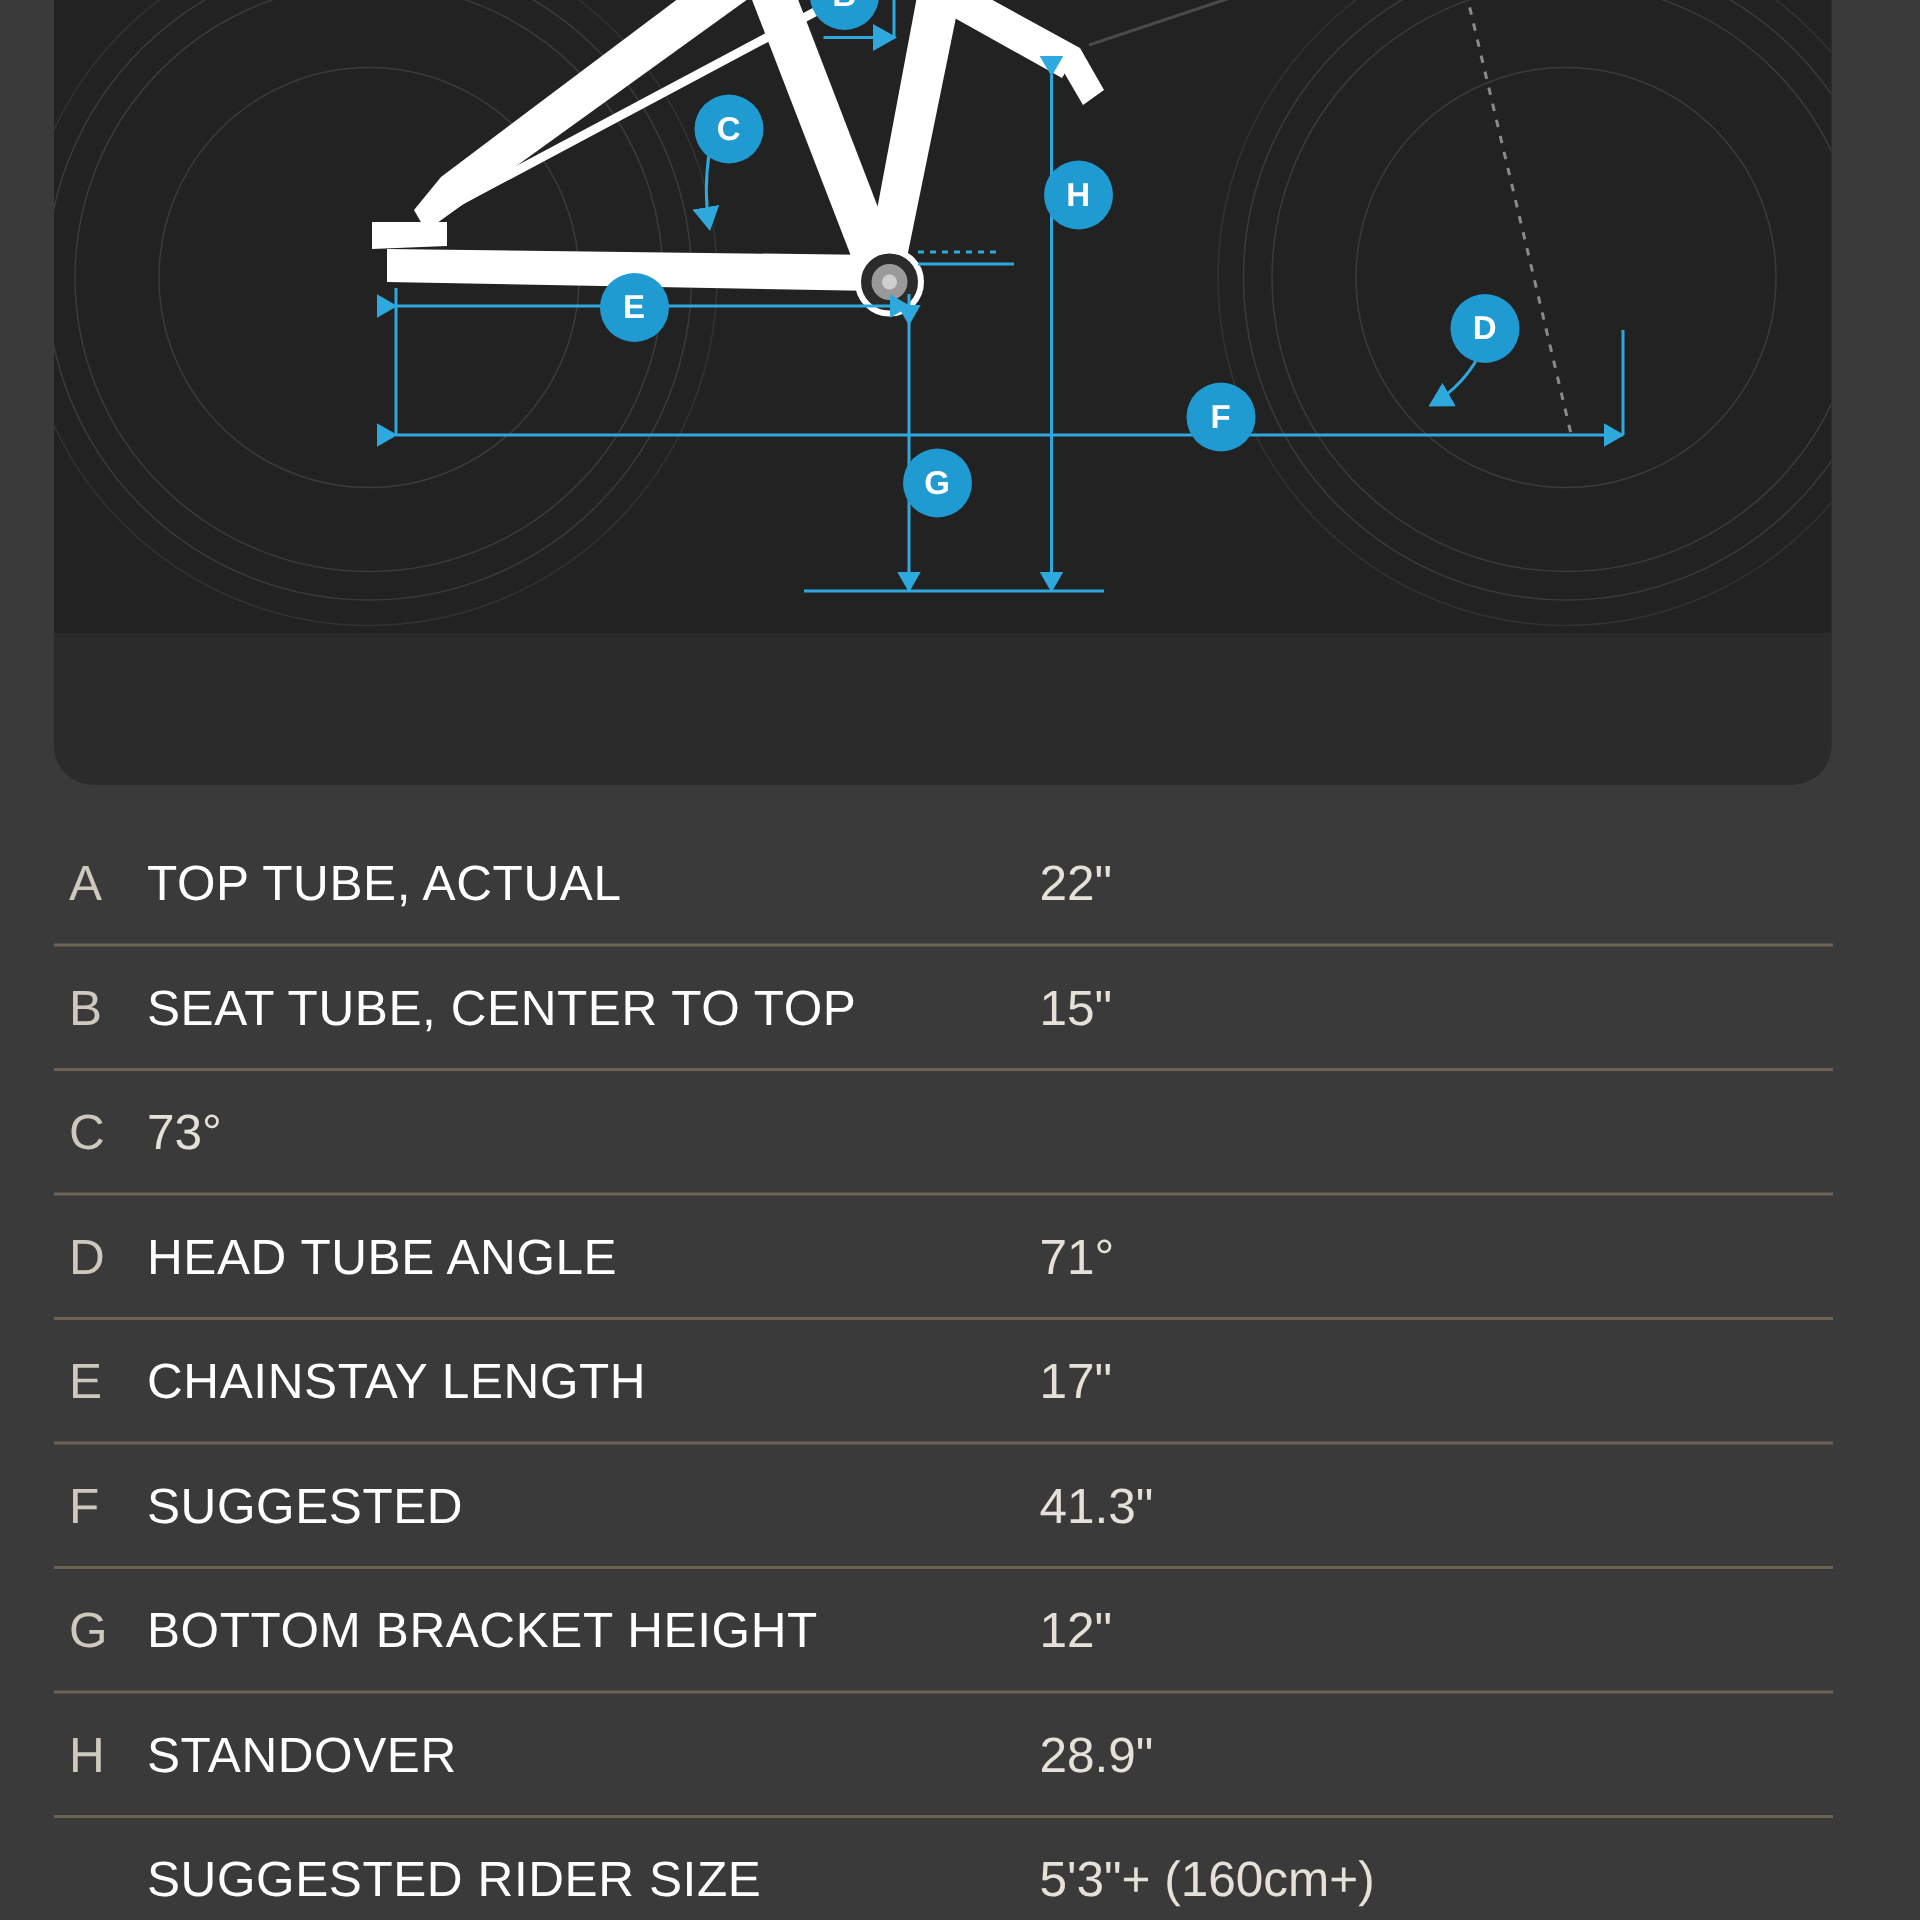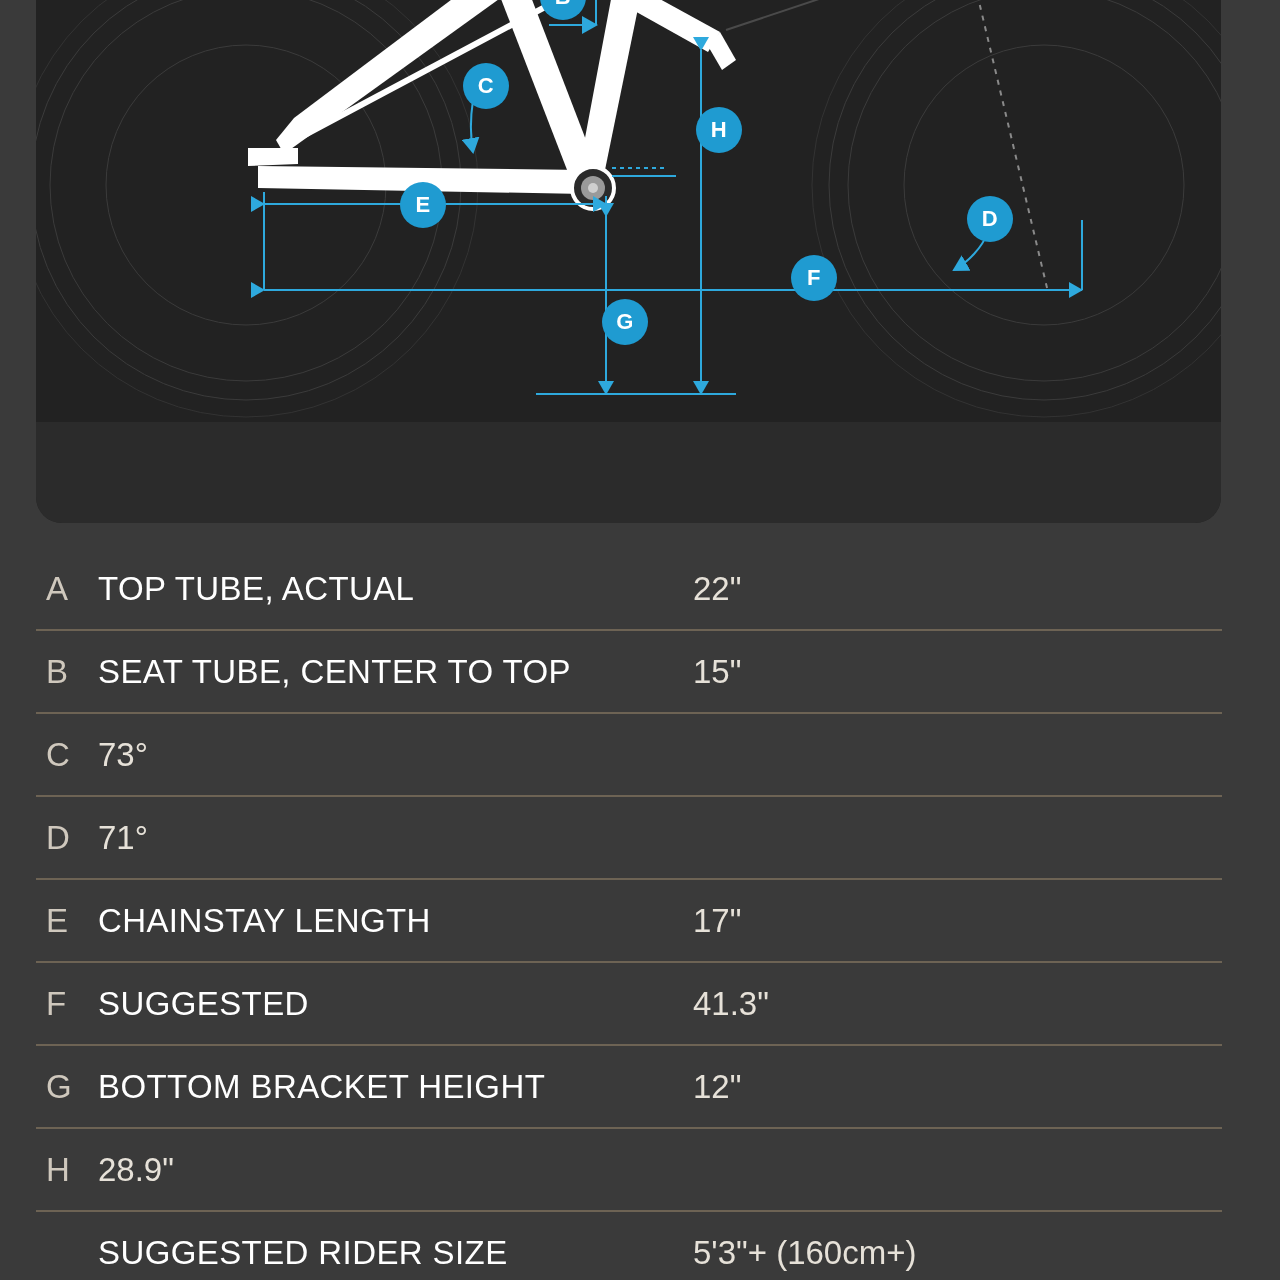--- a/index.html
+++ b/index.html
@@ -221,20 +221,21 @@
       <div class="spec-value">15"</div>
     </div>
 
     <div class="spec-row">
       <div class="spec-letter">C</div>
       <div class="spec-value">73°</div>
     </div>
 
     <div class="spec-row">
       <div class="spec-letter">D</div>
+      <div class="spec-label">HEAD TUBE ANGLE</div>
       <div class="spec-value">71°</div>
     </div>
 
     <div class="spec-row">
       <div class="spec-letter">E</div>
       <div class="spec-label">CHAINSTAY LENGTH</div>
       <div class="spec-value">17"</div>
     </div>
 
     <div class="spec-row">
@@ -244,20 +245,21 @@
     </div>
 
     <div class="spec-row">
       <div class="spec-letter">G</div>
       <div class="spec-label">BOTTOM BRACKET HEIGHT</div>
       <div class="spec-value">12"</div>
     </div>
 
     <div class="spec-row">
       <div class="spec-letter">H</div>
+      <div class="spec-label">STANDOVER</div>
       <div class="spec-value">28.9"</div>
     </div>
 
     <div class="spec-row no-letter">
       <div class="spec-letter"></div>
       <div class="spec-label">SUGGESTED RIDER SIZE</div>
       <div class="spec-value">5'3"+ (160cm+)</div>
     </div>
 
   </div>

